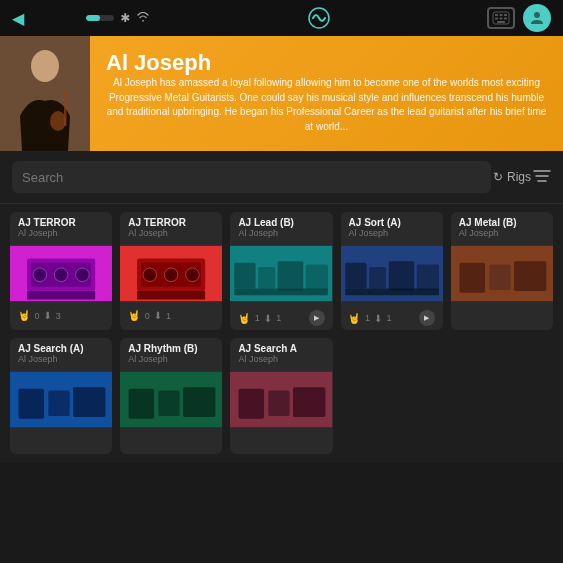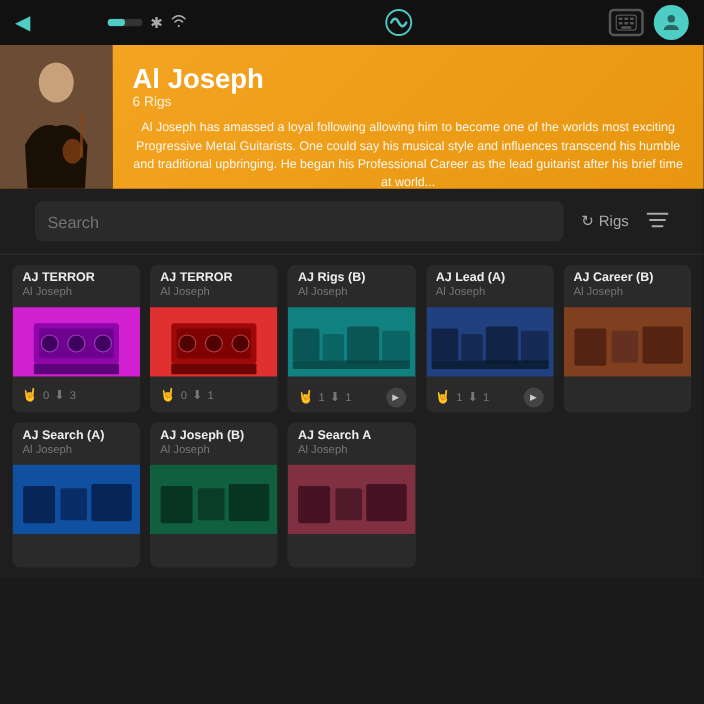--- a/index.html
+++ b/index.html
@@ -125,24 +125,24 @@
     .hero-bio {
       font-size: 10px;
       color: rgba(255,255,255,0.9);
       line-height: 1.45;
       text-align: center;
     }
 
     
     .search-section {
       background: #1e1e1e;
-      padding: 10px 28px;
-      display: flex;
-      align-items: center;
-      gap: 14px;
+      padding: 10px 12px;
+      display: flex;
+      align-items: center;
+      gap: 2px;
       border-bottom: 1px solid #2a2a2a;
     }
     .search-input-wrap {
       flex: 1;
       background: #2a2a2a;
       border-radius: 6px;
       height: 32px;
       display: flex;
       align-items: center;
       padding: 0 10px;
@@ -289,21 +289,20 @@
         <path d="M25 115 Q28 70 45 65 Q62 70 65 115Z" fill="#2a1a0a"></path>
         <path d="M20 80 Q30 60 45 65 Q60 60 70 80 L68 115 L22 115Z" fill="#1a0f05"></path>
 
         <ellipse cx="58" cy="85" rx="8" ry="10" fill="#8B4513" opacity="0.7"></ellipse>
         <rect x="64" y="55" width="2.5" height="35" fill="#8B4513" opacity="0.7"></rect>
       </svg>
     </div>
   </div>
   <div class="hero-content">
     <div class="hero-name">Al Joseph</div>
-    <div class="hero-rigs">6 Rigs</div>
     <div class="hero-bio">Al Joseph has amassed a loyal following allowing him to become one of the worlds most exciting Progressive Metal Guitarists. One could say his musical style and influences transcend his humble and traditional upbringing. He began his Professional Career as the lead guitarist after his brief time at world...</div>
   </div>
 </div>
 
 <div class="search-section">
   <div class="search-input-wrap">
     <input class="search-input" type="text" placeholder="Search" style="">
   </div>
   <div class="sort-btn">
     <span>↻</span>
@@ -364,21 +363,21 @@
     <div class="rig-footer">
       <span class="footer-icon">🤘</span>
       <span>0</span>
       <span class="footer-icon">⬇</span>
       <span>1</span>
 
     </div>
   </div>
     <div class="rig-card">
     <div class="rig-card-header">
-      <div class="rig-name">AJ Rigs (B)</div>
+      <div class="rig-name">AJ Lead (B)</div>
       <div class="rig-author">Al Joseph</div>
     </div>
     <div class="rig-thumb">
       <svg width="100%" height="65" viewBox="0 0 120 65">
     <rect width="120" height="65" fill="#108080"></rect>
     <rect x="5" y="20" width="25" height="30" rx="2" fill="#0a5050" opacity="0.9"></rect>
     <rect x="33" y="25" width="20" height="25" rx="2" fill="#0a6060" opacity="0.9"></rect>
     <rect x="56" y="18" width="30" height="35" rx="2" fill="#0a5050" opacity="0.9"></rect>
     <rect x="89" y="22" width="26" height="30" rx="2" fill="#0a6060" opacity="0.9"></rect>
     <rect x="5" y="50" width="110" height="8" rx="1" fill="#084040" opacity="0.8"></rect>
@@ -388,21 +387,21 @@
     <div class="rig-footer">
       <span class="footer-icon">🤘</span>
       <span>1</span>
       <span class="footer-icon">⬇</span>
       <span>1</span>
       <div class="play-btn">▶</div>
     </div>
   </div>
     <div class="rig-card">
     <div class="rig-card-header">
-      <div class="rig-name">AJ Lead (A)</div>
+      <div class="rig-name">AJ Sort (A)</div>
       <div class="rig-author">Al Joseph</div>
     </div>
     <div class="rig-thumb">
       <svg width="100%" height="65" viewBox="0 0 120 65">
     <rect width="120" height="65" fill="#204080"></rect>
     <rect x="5" y="20" width="25" height="30" rx="2" fill="#102040" opacity="0.9"></rect>
     <rect x="33" y="25" width="20" height="25" rx="2" fill="#142850" opacity="0.9"></rect>
     <rect x="56" y="18" width="30" height="35" rx="2" fill="#102040" opacity="0.9"></rect>
     <rect x="89" y="22" width="26" height="30" rx="2" fill="#142850" opacity="0.9"></rect>
     <rect x="5" y="50" width="110" height="8" rx="1" fill="#081828" opacity="0.8"></rect>
@@ -412,21 +411,21 @@
     <div class="rig-footer">
       <span class="footer-icon">🤘</span>
       <span>1</span>
       <span class="footer-icon">⬇</span>
       <span>1</span>
       <div class="play-btn">▶</div>
     </div>
   </div>
     <div class="rig-card">
     <div class="rig-card-header">
-      <div class="rig-name">AJ Career (B)</div>
+      <div class="rig-name">AJ Metal (B)</div>
       <div class="rig-author">Al Joseph</div>
     </div>
     <div class="rig-thumb">
       <svg width="100%" height="65" viewBox="0 0 120 65">
     <rect width="120" height="65" fill="#804020"></rect>
     <rect x="10" y="20" width="30" height="35" rx="2" fill="#502010" opacity="0.9"></rect>
     <rect x="45" y="22" width="25" height="30" rx="2" fill="#603020" opacity="0.9"></rect>
     <rect x="74" y="18" width="38" height="35" rx="2" fill="#502010" opacity="0.9"></rect>
   </svg>
     </div>
@@ -442,21 +441,21 @@
     <rect width="120" height="65" fill="#1050a0"></rect>
     <rect x="10" y="20" width="30" height="35" rx="2" fill="#082050" opacity="0.9"></rect>
     <rect x="45" y="22" width="25" height="30" rx="2" fill="#0a2860" opacity="0.9"></rect>
     <rect x="74" y="18" width="38" height="35" rx="2" fill="#082050" opacity="0.9"></rect>
   </svg>
     </div>
     <div class="rig-footer" style="height:22px"></div>
   </div>
     <div class="rig-card">
     <div class="rig-card-header">
-      <div class="rig-name">AJ Joseph (B)</div>
+      <div class="rig-name">AJ Rhythm (B)</div>
       <div class="rig-author">Al Joseph</div>
     </div>
     <div class="rig-thumb">
       <svg width="100%" height="65" viewBox="0 0 120 65">
     <rect width="120" height="65" fill="#106040"></rect>
     <rect x="10" y="20" width="30" height="35" rx="2" fill="#083020" opacity="0.9"></rect>
     <rect x="45" y="22" width="25" height="30" rx="2" fill="#0a3828" opacity="0.9"></rect>
     <rect x="74" y="18" width="38" height="35" rx="2" fill="#083020" opacity="0.9"></rect>
   </svg>
     </div>

